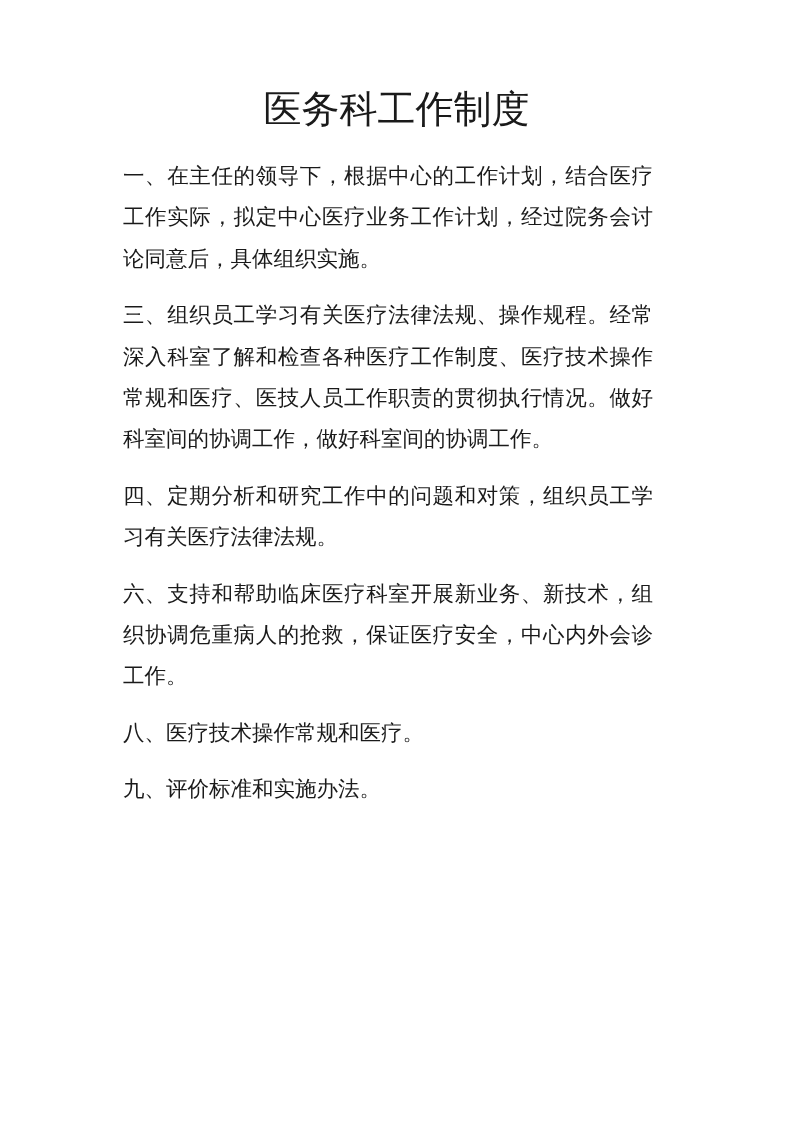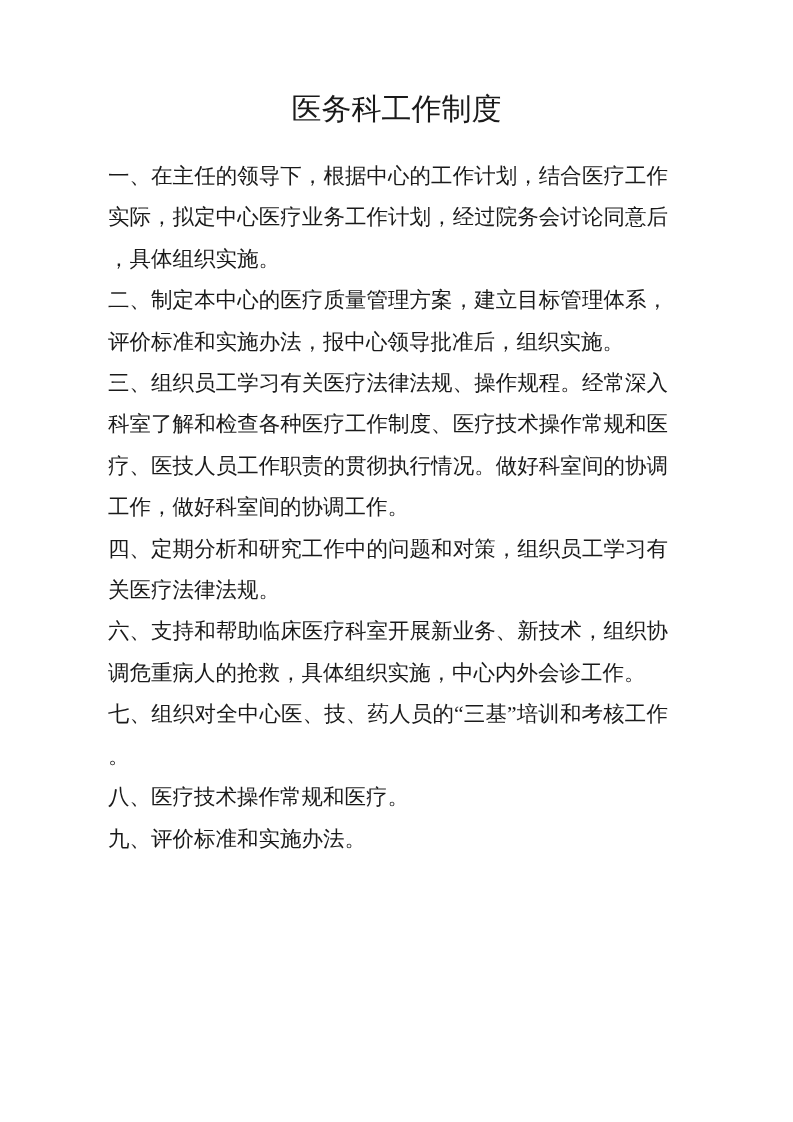--- a/index.html
+++ b/index.html
@@ -13,49 +13,47 @@
     height: 1122px;
     background: #ffffff;
     overflow: hidden;
     font-family: "Liberation Serif", "DejaVu Serif", serif;
     color: #1a1a1a;
   }
   .doc-title {
     margin: 0;
     padding-top: 90px;
     text-align: center;
-    font-size: 30px;
+    font-size: 38px;
     line-height: 38px;
     font-weight: normal;
     letter-spacing: 0;
   }
   .doc-content {
     margin: 28px 0 0 108px;
     width: 560px;
     font-size: 21.5px;
     line-height: 41.4px;
     text-align: justify;
     text-justify: inter-ideograph;
     line-break: anywhere;
     word-break: break-all;
   }
   .doc-content p {
-    margin: 0;
+    margin: 15px;
     padding: 0;
   }
 </style>
 </head>
 <body>
 
 <div class="page">
   <h1 class="doc-title">医务科工作制度</h1>
 
   <div class="doc-content">
     <p>一、在主任的领导下，根据中心的工作计划，结合医疗工作实际，拟定中心医疗业务工作计划，经过院务会讨论同意后，具体组织实施。</p>
-    <p>二、制定本中心的医疗质量管理方案，建立目标管理体系，评价标准和实施办法，报中心领导批准后，组织实施。</p>
     <p>三、组织员工学习有关医疗法律法规、操作规程。经常深入科室了解和检查各种医疗工作制度、医疗技术操作常规和医疗、医技人员工作职责的贯彻执行情况。做好科室间的协调工作，做好科室间的协调工作。</p>
     <p>四、定期分析和研究工作中的问题和对策，组织员工学习有关医疗法律法规。</p>
-    <p>六、支持和帮助临床医疗科室开展新业务、新技术，组织协调危重病人的抢救，具体组织实施，中心内外会诊工作。</p>
-    <p>七、组织对全中心医、技、药人员的“三基”培训和考核工作。</p>
+    <p>六、支持和帮助临床医疗科室开展新业务、新技术，组织协调危重病人的抢救，保证医疗安全，中心内外会诊工作。</p>
     <p>八、医疗技术操作常规和医疗。</p>
     <p>九、评价标准和实施办法。</p>
   </div>
 </div>
 
 </body></html>

